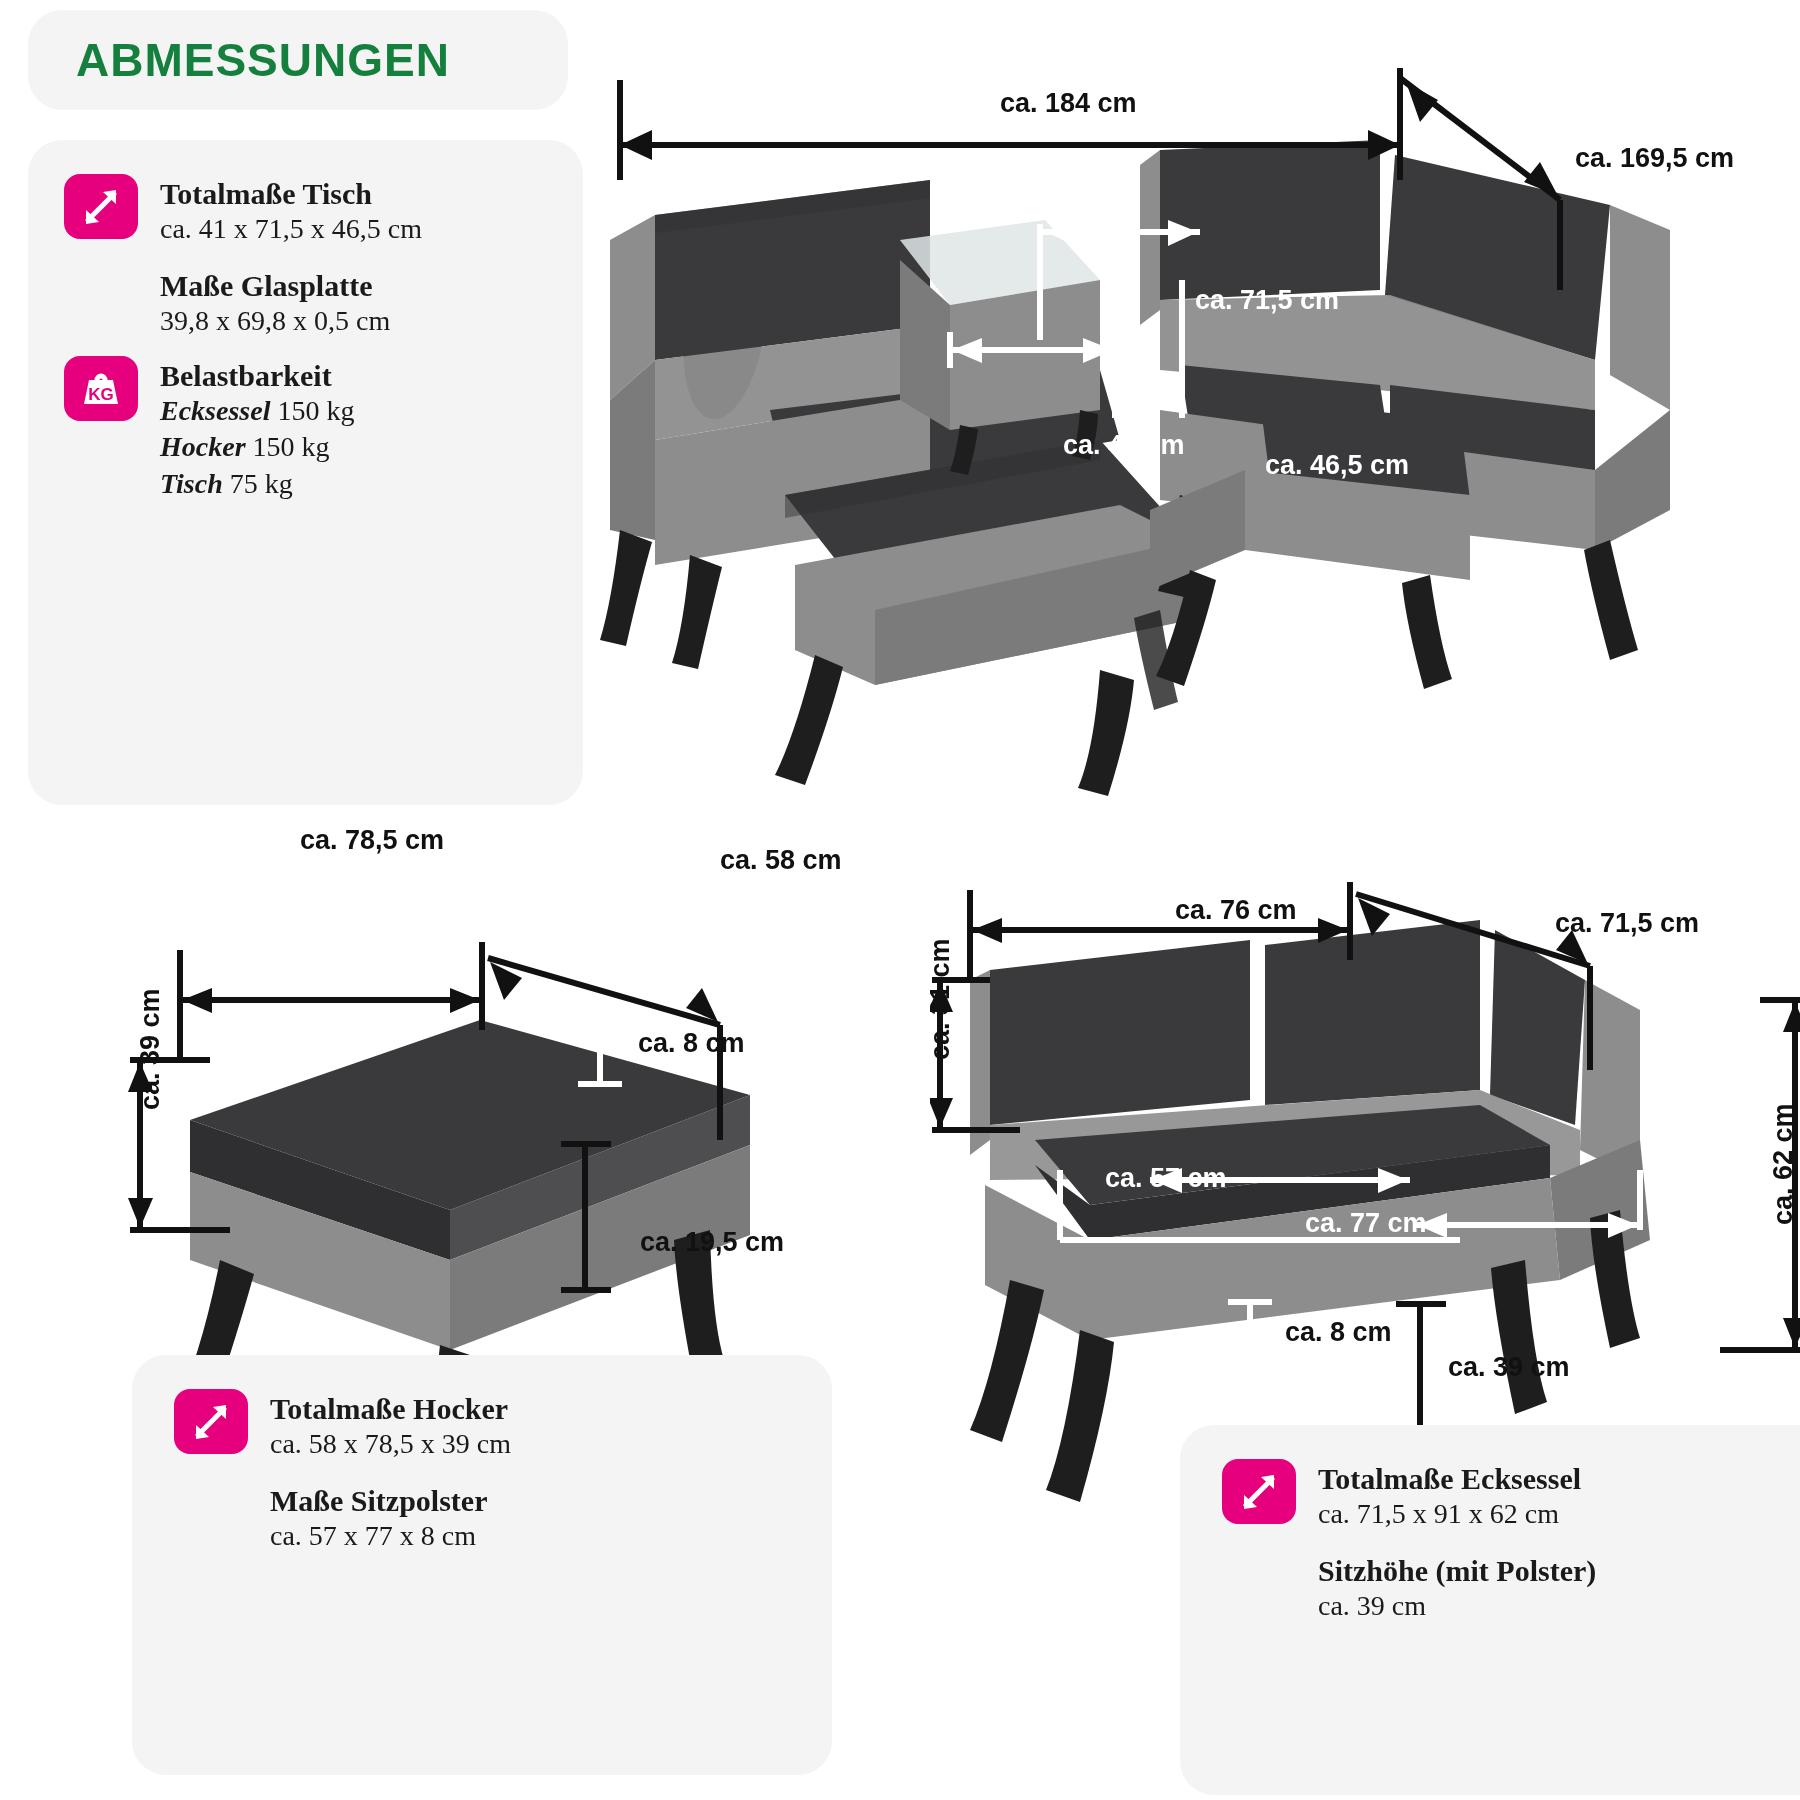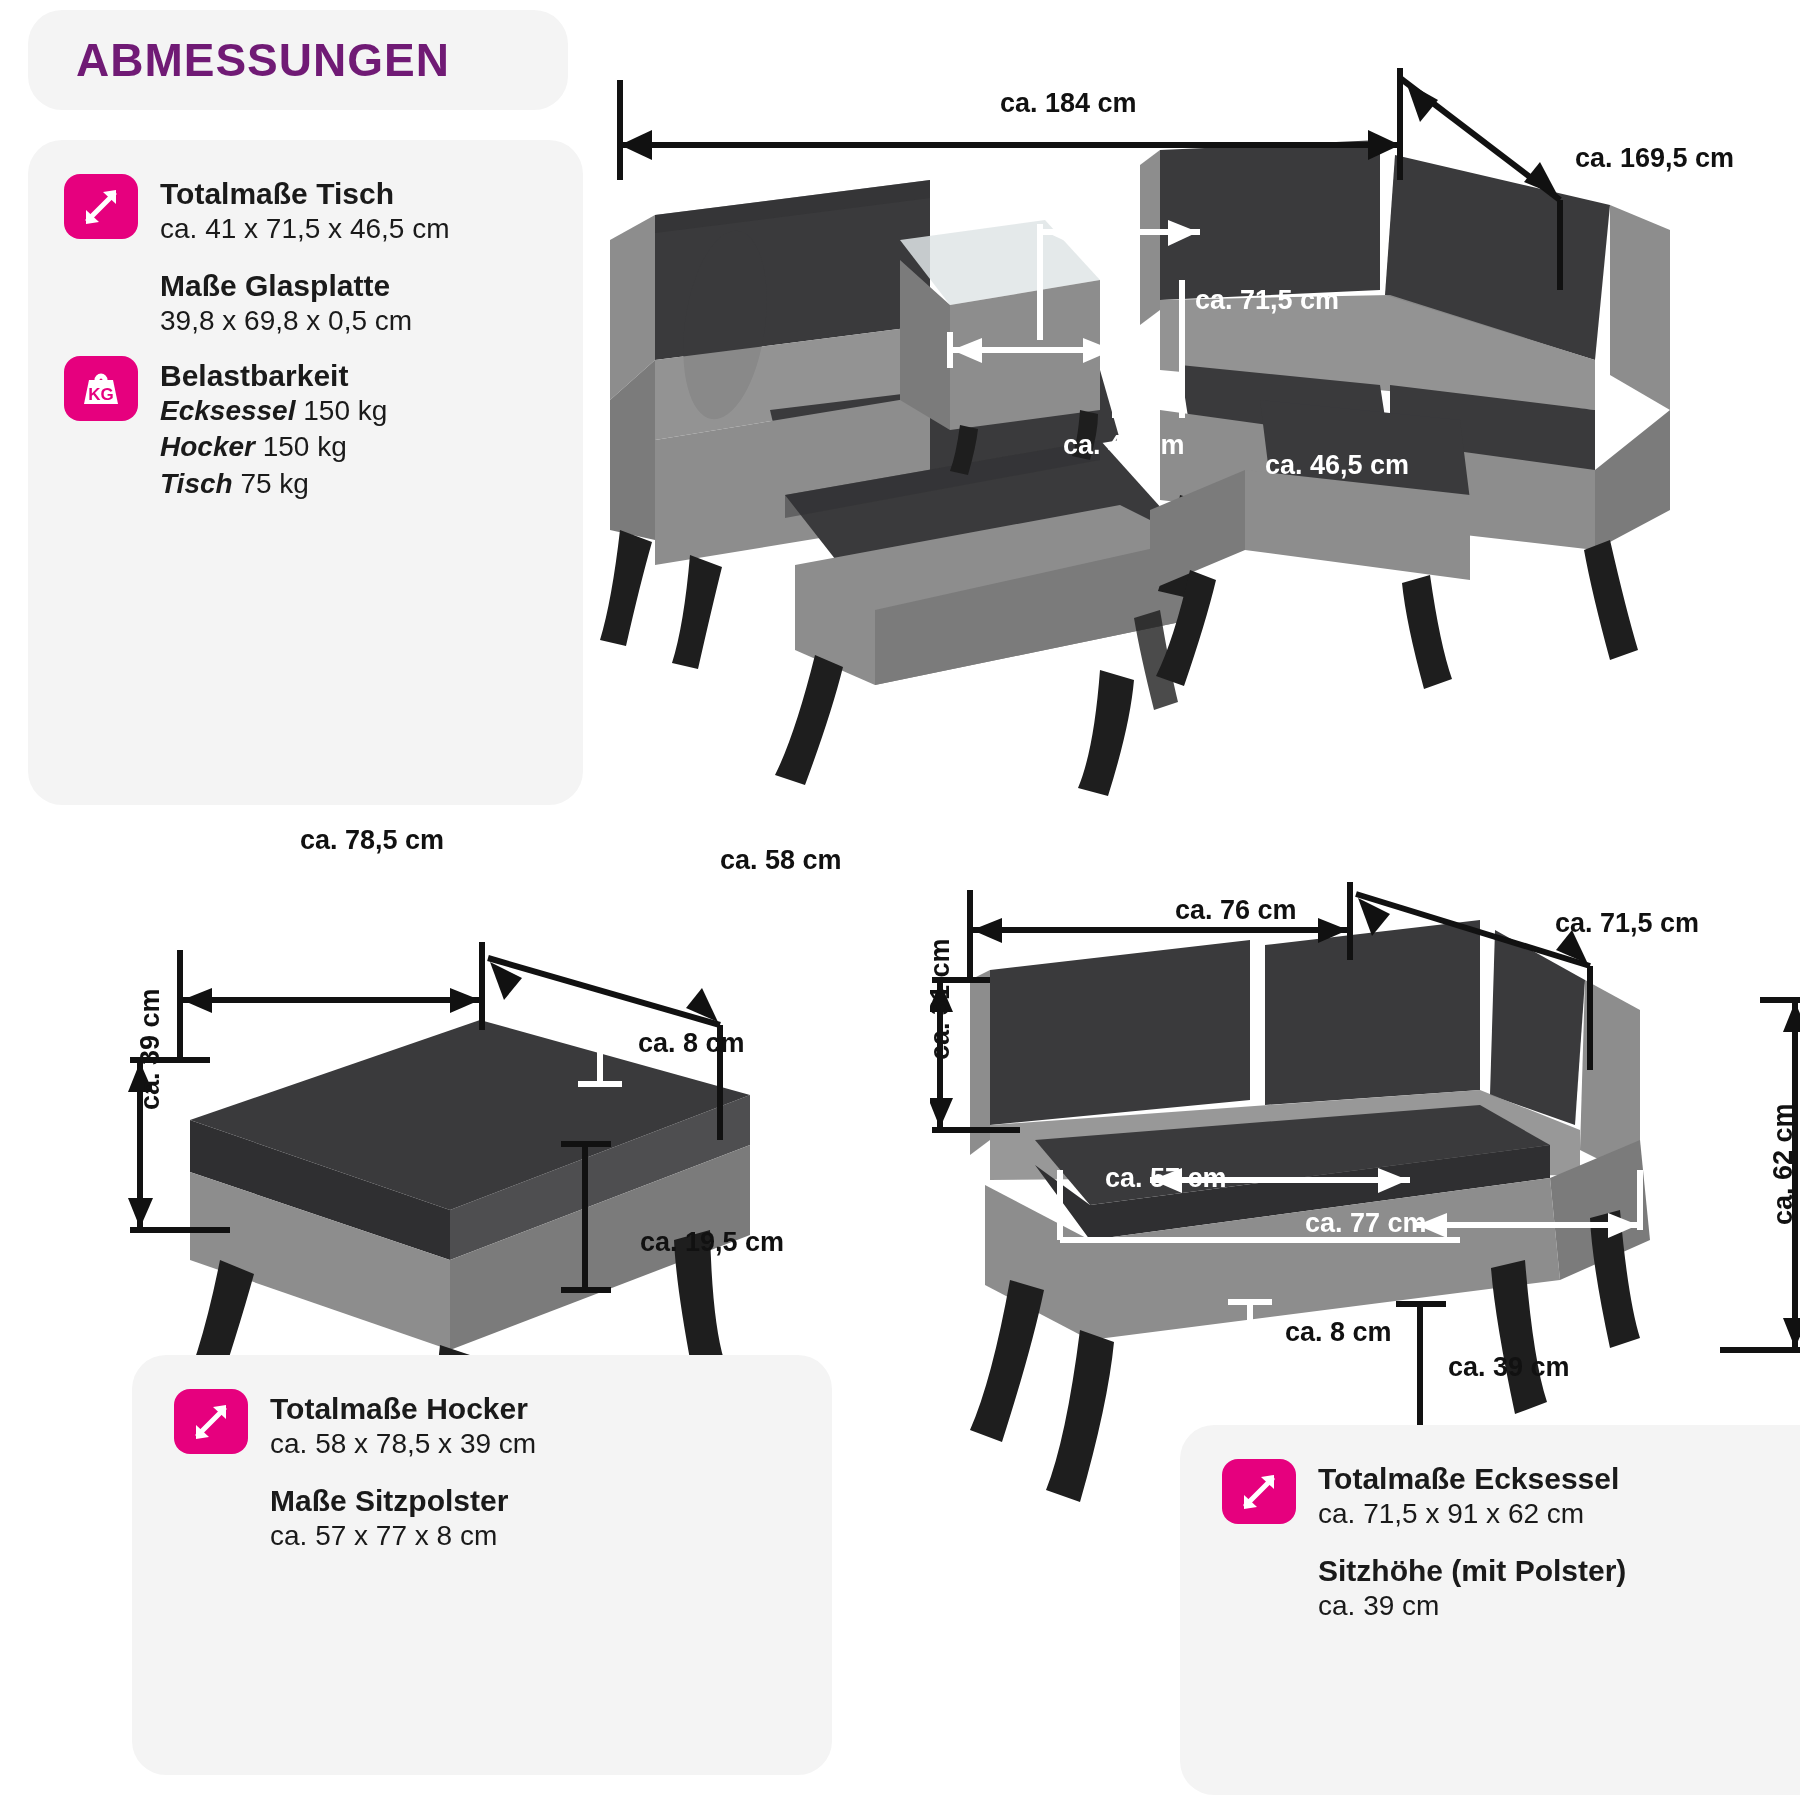--- a/index.html
+++ b/index.html
@@ -16,38 +16,38 @@
     background:#f4f4f4;
     border-radius:34px;
   }
   
   #title-panel{
     left:28px;top:10px;width:540px;height:100px;
     display:flex;align-items:center;
   }
   #title-panel .title{
     font-size:46px;font-weight:bold;letter-spacing:1px;
-    padding-left:48px;color:#701a75;
+    padding-left:48px;color:#15803d;
   }
   
   #spec-panel{
     left:28px;top:140px;width:555px;height:665px;
   }
   .spec-rows{padding:34px 0 0 0;}
   .spec-row{
     display:flex;align-items:flex-start;
     padding:0 26px 0 36px;
     margin-bottom:16px;
   }
   .icon-box{
     width:74px;height:65px;border-radius:16px;
     background:#e6007e;flex:0 0 74px;margin-right:22px;
     display:flex;align-items:center;justify-content:center;
   }
-  .spec-text{padding-top:2px;}
+  .spec-text{padding-top:2px;font-family:Liberation Serif, serif;}
   .spec-h{font-size:30px;font-weight:bold;line-height:1.18;}
   .spec-v{font-size:28px;line-height:1.3;}
   .spec-v i{font-style:italic;font-weight:bold;text-align:right;}
   .sub-block{margin-top:20px;}
   
   #hocker-panel{
     left:132px;top:1355px;width:700px;height:420px;
   }
   #hocker-panel .spec-row{padding-left:42px;}
   

